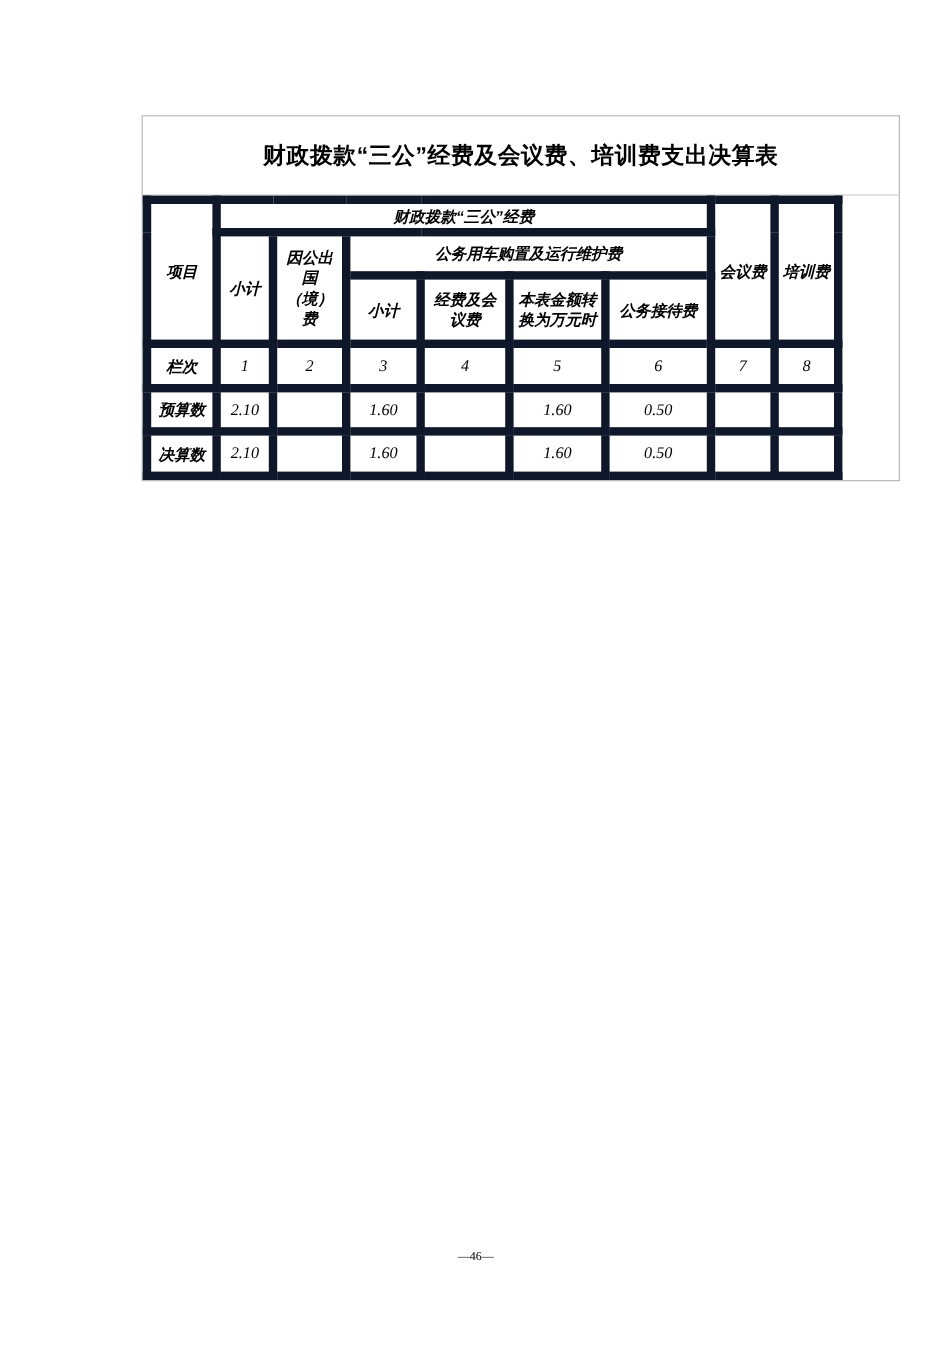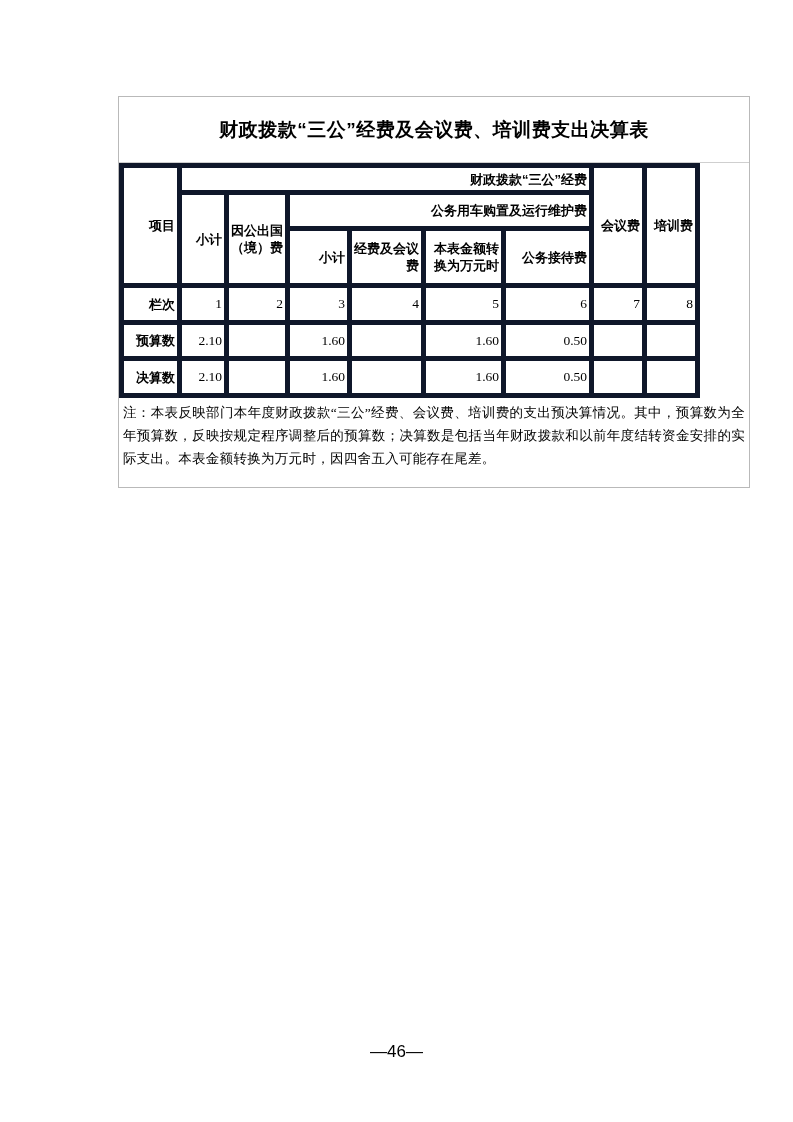--- a/index.html
+++ b/index.html
@@ -53,25 +53,26 @@
     font-weight: bold;
   }
   .meta-left { display: flex; align-items: center; }
   .dept-value { margin-left: 12px; }
   table.expense {
     table-layout: fixed;
     width: 576px;
     border-collapse: collapse;
   }
   table.expense td {
-    border: 5px solid #0f172a;
-    text-align: right;
+    border: 7px solid #0f172a;
+    text-align: center;
     vertical-align: middle;
     padding: 0 2px;
     overflow: hidden;
+    font-style: italic;
   }
   td.th {
     font-weight: bold;
     font-size: 13px;
     font-family: "Liberation Sans", sans-serif;
     line-height: 17px;
   }
   td.num {
     font-family: "Liberation Serif", serif;
     font-weight: normal;
@@ -91,22 +92,22 @@
     line-height: 23px;
     text-align: justify;
     letter-spacing: 0.3px;
   }
   .footer {
     position: absolute;
     left: 0;
     top: 1042px;
     width: 100%;
     text-align: center;
-    font-family: Liberation Sans, sans-serif;
-    font-size: 17px;
+    font-family: Liberation Serif, serif;
+    font-size: 10px;
   }
 </style>
 </head>
 <body>
 
 <div class="page">
   <div class="content-box">
 
     <div class="title-row">
       <h1>财政拨款“三公”经费及会议费、培训费支出决算表</h1>
@@ -173,17 +174,16 @@
         <td class="num">1.60</td>
         <td class="num"></td>
         <td class="num">1.60</td>
         <td class="num">0.50</td>
         <td class="num"></td>
         <td class="num"></td>
       </tr>
     </tbody>
       </table>
 
-    <div class="note">注：本表反映部门本年度财政拨款“三公”经费、会议费、培训费的支出预决算情况。其中，预算数为全年预算数，反映按规定程序调整后的预算数；决算数是包括当年财政拨款和以前年度结转资金安排的实际支出。本表金额转换为万元时，因四舍五入可能存在尾差。</div>
   </div>
 
   <div class="footer">—46—</div>
 </div>
 
 </body></html>

